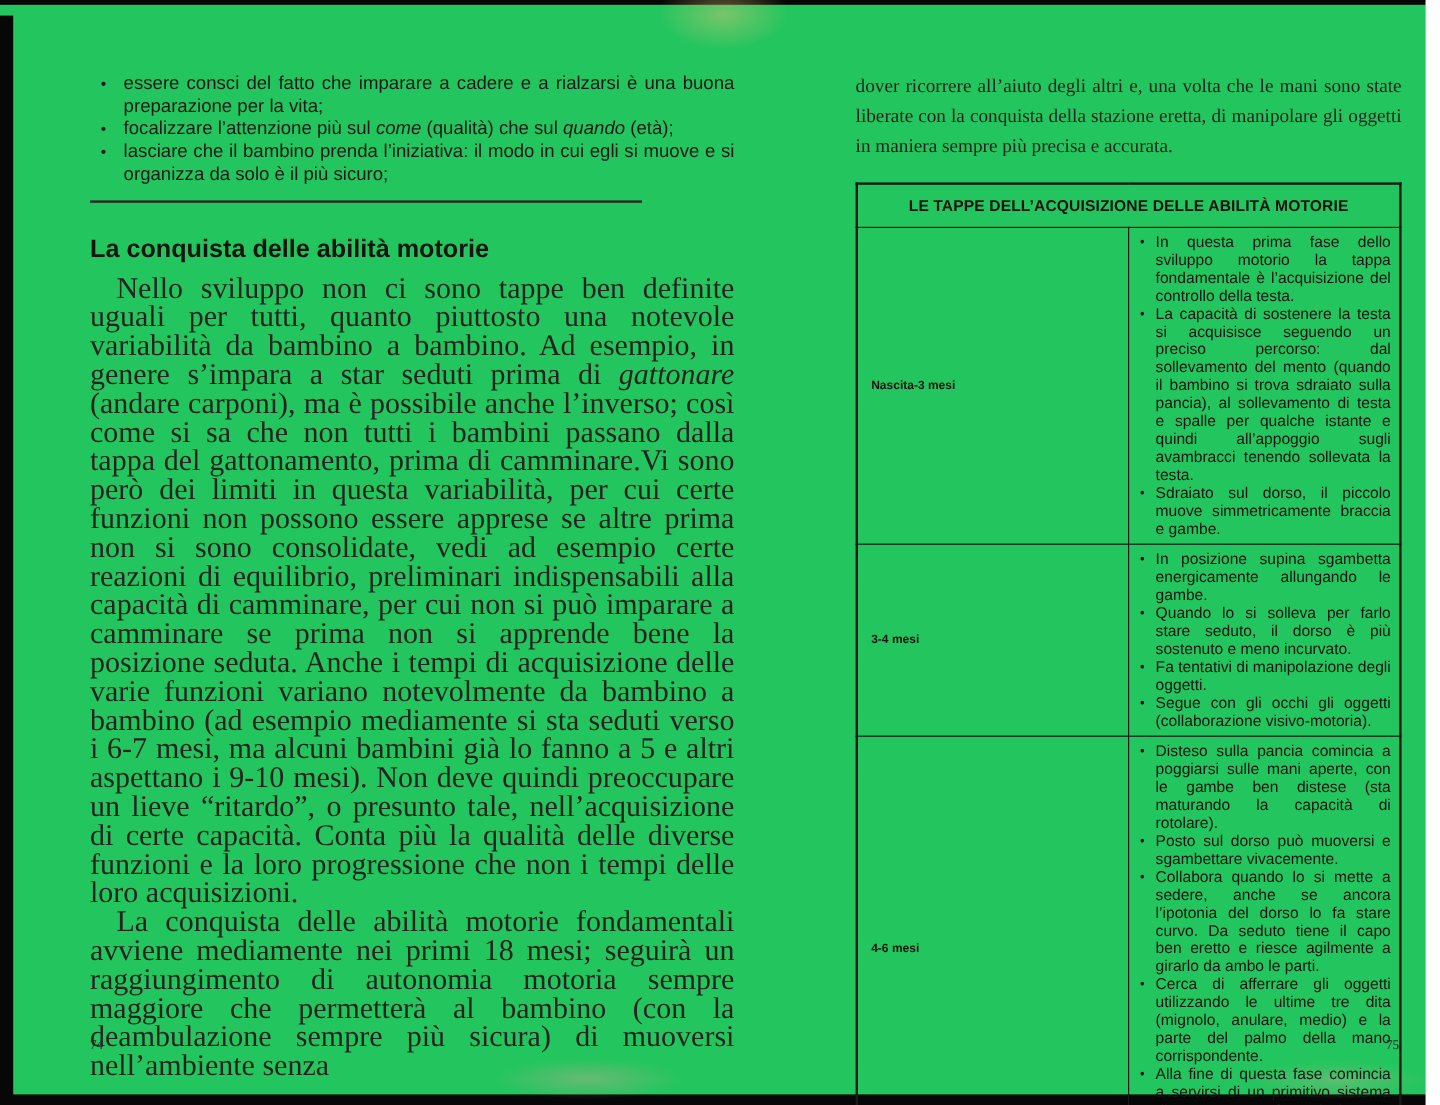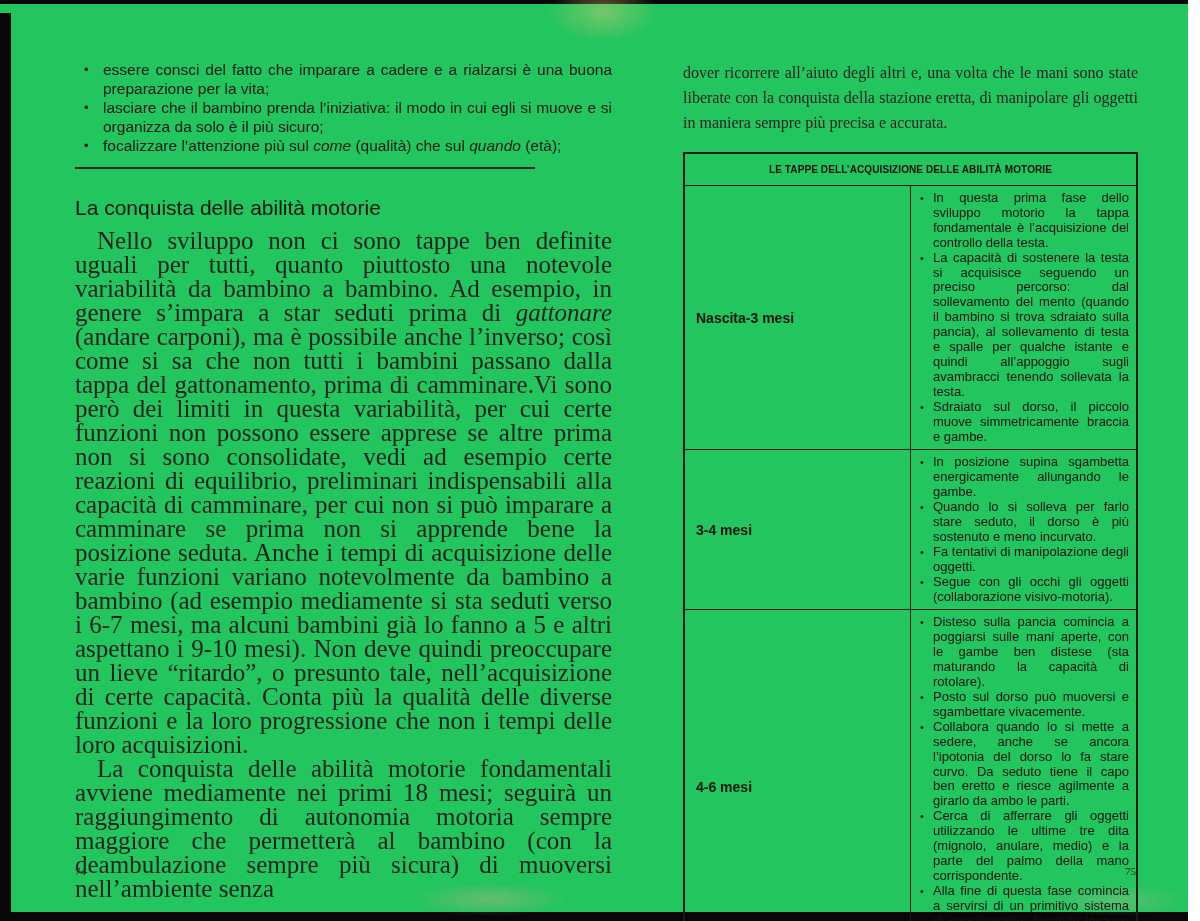--- a/index.html
+++ b/index.html
@@ -44,61 +44,61 @@
     position: absolute; left: 9px; top: 0;
     font-size: 13px;
   }
   hr.section-divider {
     border: none; border-top: 2px solid #2b2824;
     width: 460px; margin: 12px 0 0 0;
   }
   h2.section-heading {
     margin: 27px 0 9px 0;
     font-family: "Liberation Sans", sans-serif;
-    font-weight: normal; font-size: 21px; line-height: 24px;
+    font-weight: bold; font-size: 21px; line-height: 24px;
     color: #171512;
   }
   .body-para {
     margin: 0;
     font-family: "Liberation Serif", serif;
     font-size: 25px; line-height: 24px;
     text-align: justify;
     text-indent: 22px;
     color: #272420;
   }
   .page-number {
     position: absolute;
     font-family: "Liberation Serif", serif;
     font-size: 11px; color: #2b2824;
   }
   .page-number-left  { left: 0; top: 805px; }
 
   
-  .page-right { left: 683px; top: 55px; width: 455px; height: 850px; }
+  .page-right { left: 713px; top: 55px; width: 455px; height: 850px; }
   .page-right .body-para {
     font-size: 16px; line-height: 25px; text-indent: 0; margin-top: 5px;
   }
   table.milestones-table {
     margin-top: 17px;
     width: 455px; table-layout: fixed;
     border-collapse: collapse;
     border: 2px solid #1b1a18;
   }
   table.milestones-table th,
   table.milestones-table td { border: 1.5px solid #1b1a18; }
   th.table-title {
     font-family: "Liberation Sans", sans-serif;
-    font-weight: bold; font-size: 10px;
+    font-weight: bold; font-size: 13px;
     text-align: center; padding: 10px 4px;
     color: #141311; letter-spacing: .1px;
   }
   td.label-cell {
     width: 113px; vertical-align: middle;
     font-family: "Liberation Sans", sans-serif;
-    font-weight: bold; font-size: 14px;
+    font-weight: bold; font-size: 10px;
     padding: 4px 4px 4px 11px; color: #141311;
   }
   td.content-cell { position: relative; padding: 5px 7px 5px 5px; vertical-align: top; }
   td.content-cell ul {
     margin: 0; padding: 0; list-style: none;
     font-family: "Liberation Sans", sans-serif;
     font-size: 13px; line-height: 14.9px;
     color: #161513; text-align: justify;
   }
   td.content-cell li { position: relative; padding-left: 17px; }
@@ -115,22 +115,22 @@
   <div class="edge edge-top"></div>
   <div class="edge edge-left"></div>
   <div class="edge edge-bottom"></div>
   <div class="stain stain-top"></div>
   <div class="stain stain-bottom"></div>
   <div class="stain stain-bottom-right"></div>
 
   <section class="page page-left">
     <ul class="intro-bullets">
       <li>essere consci del fatto che imparare a cadere e a rialzarsi è una buona preparazione per la vita;</li>
+      <li><span>focalizzare l’attenzione più sul </span><i>come</i><span> (qualità) che sul </span><i>quando</i><span> (età);</span></li>
       <li>lasciare che il bambino prenda l’iniziativa: il modo in cui egli si muove e si organizza da solo è il più sicuro;</li>
-      <li><span>focalizzare l’attenzione più sul </span><i>come</i><span> (qualità) che sul </span><i>quando</i><span> (età);</span></li>
     </ul>
 
     <hr class="section-divider">
 
     <h2 class="section-heading">La conquista delle abilità motorie</h2>
 
     <p class="body-para"><span>Nello sviluppo non ci sono tappe ben definite uguali per tutti, quanto piuttosto una notevole variabilità da bambino a bambino. Ad esempio, in genere s’impara a star seduti prima di </span><i>gattonare</i><span> (andare carponi), ma è possibile anche l’inverso; così come si sa che non tutti i bambini passano dalla tappa del gattonamento, prima di camminare.Vi sono però dei limiti in questa variabilità, per cui certe funzioni non possono essere apprese se altre prima non si sono consolidate, vedi ad esempio certe reazioni di equilibrio, preliminari indispensabili alla capacità di camminare, per cui non si può imparare a camminare se prima non si apprende bene la posizione seduta. Anche i tempi di acquisizione delle varie funzioni variano notevolmente da bambino a bambino (ad esempio mediamente si sta seduti verso i 6-7 mesi, ma alcuni bambini già lo fanno a 5 e altri aspettano i 9-10 mesi). Non deve quindi preoccupare un lieve “ritardo”, o presunto tale, nell’acquisizione di certe capacità. Conta più la qualità delle diverse funzioni e la loro progressione che non i tempi delle loro acquisizioni.</span></p>
 
     <p class="body-para">La conquista delle abilità motorie fondamentali avviene mediamente nei primi 18 mesi; seguirà un raggiungimento di autonomia motoria sempre maggiore che permetterà al bambino (con la deambulazione sempre più sicura) di muoversi nell’ambiente senza</p>
 

